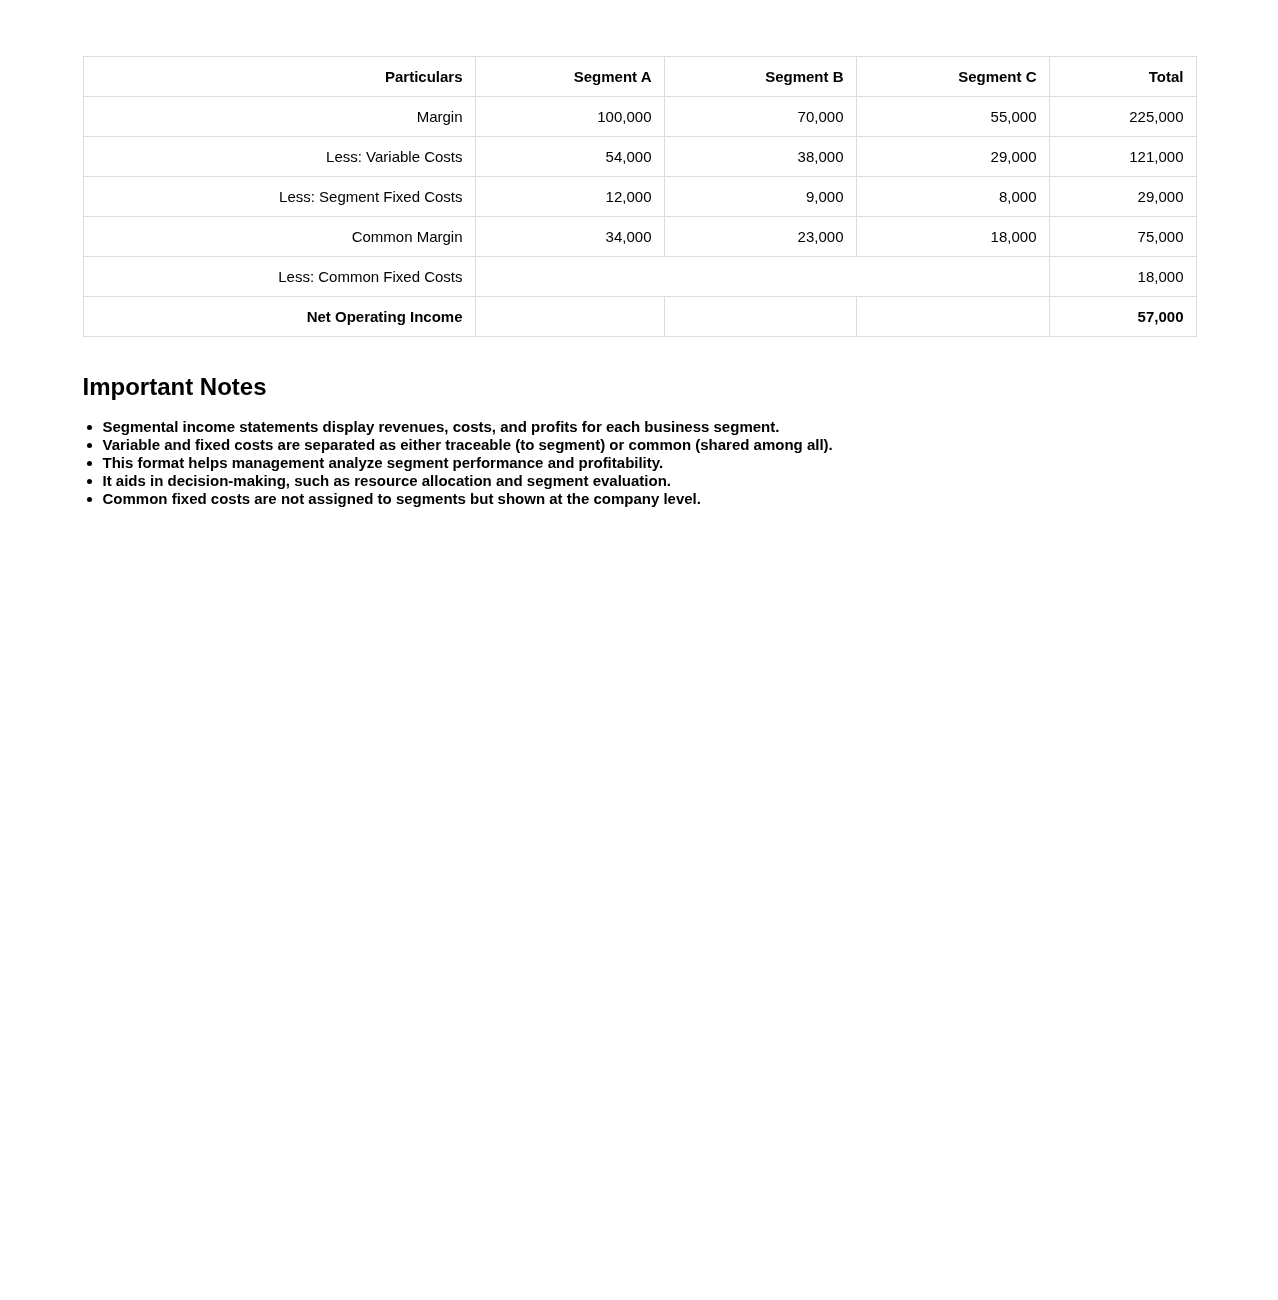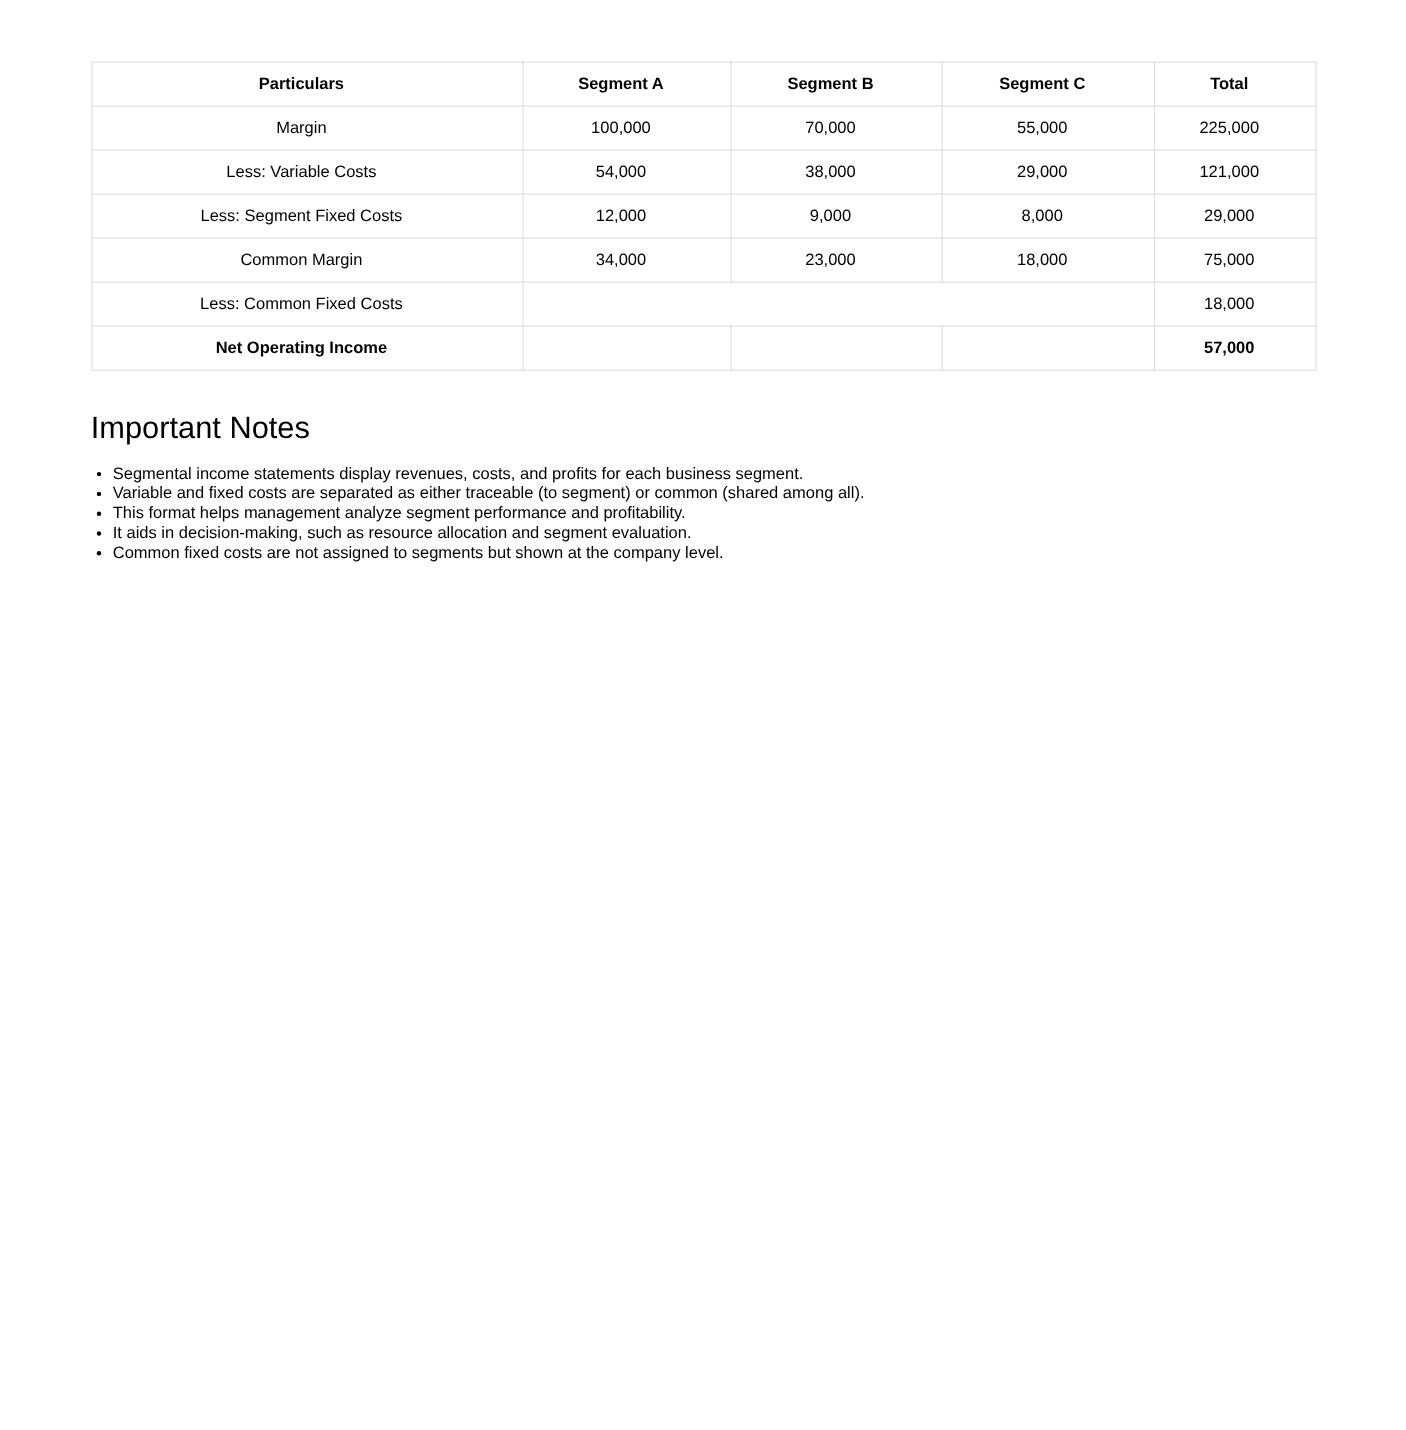--- a/index.html
+++ b/index.html
@@ -30,48 +30,48 @@
     width: 100%;
     table-layout: fixed;
     border-collapse: collapse;
     font-size: 15px;
   }
   table.income-table th,
   table.income-table td {
     border: 1px solid #dddddd;
     padding: 11px 12px 11px 2px;
     line-height: 17px;
-    text-align: center;
+    text-align: right;
     vertical-align: middle;
     overflow: hidden;
     white-space: nowrap;
   }
   table.income-table th { font-weight: bold; }
   tr.bold-row td { font-weight: bold; }
 
   col.c-particulars { width: 392px; }
   col.c-seg-a { width: 189px; }
   col.c-seg-b { width: 192px; }
   col.c-seg-c { width: 193px; }
   col.c-total { width: 147px; }
 
   h2.notes-heading {
-    font-size: 28px;
+    font-size: 24px;
     line-height: 1.15;
-    font-weight: normal;
+    font-weight: bold;
     margin: 36px 0 17px 0;
   }
 
   ul.notes-list {
     margin: 0;
     padding-left: 20px;
     font-size: 15px;
     line-height: 18px;
   }
-  ul.notes-list li { margin: 0; }
+  ul.notes-list li { margin: 0; font-weight: bold; }
 </style>
 </head>
 <body>
 
 <div class="page">
 
 
   <table class="income-table">
     <colgroup>
       <col class="c-particulars">

